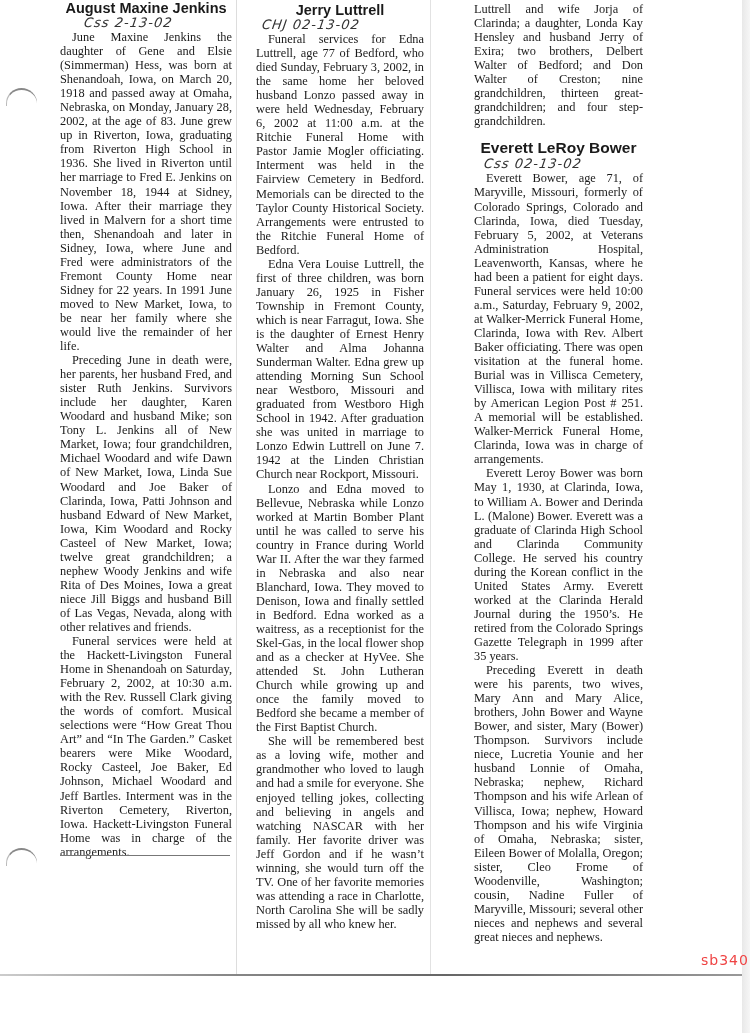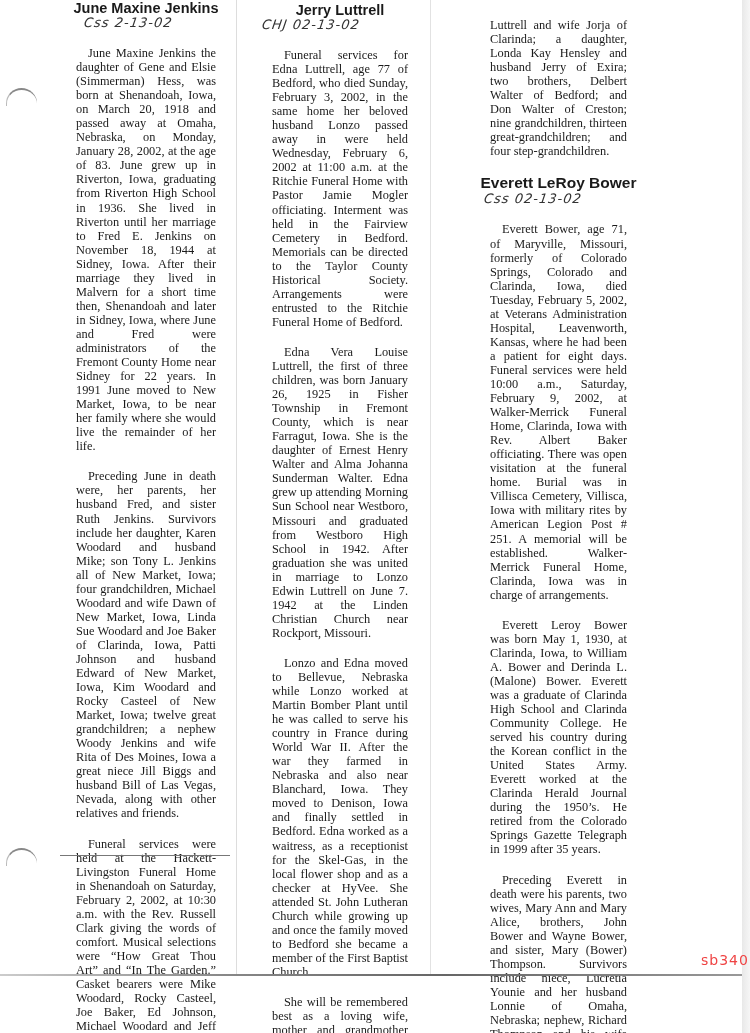--- a/index.html
+++ b/index.html
@@ -1,20 +1,20 @@
 <!DOCTYPE html>
 <html><head>
 <meta charset="utf-8">
 <style>
   html,body{margin:0;padding:0;}
   body{width:750px;height:1033px;background:#ffffff;position:relative;overflow:hidden;font-family:"Liberation Serif","DejaVu Serif",serif;color:#1a1a1a;}
   .scan-edge{position:absolute;left:742px;top:0;width:8px;height:1033px;background:linear-gradient(to right,#e8e8e8,#f6f6f6);}
   .bottom-line{position:absolute;left:0;top:974px;width:742px;height:2px;background:linear-gradient(to right,#ccc,#888 30%,#666 60%,#999);}
   .col{position:absolute;font-size:12.35px;line-height:14.05px;text-align:justify;}
-  .col p{margin:16px;text-indent:12px;}
+  .col p{margin:0;text-indent:12px;}
   .col p.noindent{text-indent:0;}
   .col1{left:60px;top:0;width:172px;}
   .col2{left:256px;top:2px;width:168px;}
   .col3{left:474px;top:2px;width:169px;}
   .head{font-family:"Liberation Sans","DejaVu Sans",sans-serif;font-weight:bold;text-align:center;text-indent:0;font-size:14.5px;line-height:16px;}
   .col3 .head{font-size:15.5px;line-height:18px;margin-top:11px;}
   .stamp{font-family:"DejaVu Sans",sans-serif;font-style:italic;font-weight:normal;color:#333;text-indent:0;text-align:left;font-size:13px;line-height:14px;letter-spacing:1px;padding-left:24px;transform:skewX(-8deg);}
   .col2 .stamp{padding-left:6px;}
   .col3 .stamp{padding-left:10px;}
   .rule{position:absolute;height:1px;background:#777;}
@@ -22,21 +22,21 @@
   .catalog{position:absolute;left:701px;top:952px;font-family:"DejaVu Sans",sans-serif;font-size:14px;color:#ef4444;letter-spacing:1px;}
 </style>
 </head>
 <body>
 
 <div class="scan-edge"></div>
 <div class="hole" style="top:88px;"></div>
 <div class="hole" style="top:848px;"></div>
 
 <div class="col col1">
-  <div class="head">June Maxine Jenkins</div>
+  <div class="head">August Maxine Jenkins</div>
   <div class="stamp">Css 2-13-02</div>
   <p>June Maxine Jenkins the daughter of Gene and Elsie (Simmerman) Hess, was born at Shenandoah, Iowa, on March 20, 1918 and passed away at Omaha, Nebraska, on Monday, January 28, 2002, at the age of 83. June grew up in Riverton, Iowa, graduating from Riverton High School in 1936. She lived in Riverton until her marriage to Fred E. Jenkins on November 18, 1944 at Sidney, Iowa. After their marriage they lived in Malvern for a short time then, Shenandoah and later in Sidney, Iowa, where June and Fred were administrators of the Fremont County Home near Sidney for 22 years. In 1991 June moved to New Market, Iowa, to be near her family where she would live the remainder of her life.</p>
   <p>Preceding June in death were, her parents, her husband Fred, and sister Ruth Jenkins. Survivors include her daughter, Karen Woodard and husband Mike; son Tony L. Jenkins all of New Market, Iowa; four grandchildren, Michael Woodard and wife Dawn of New Market, Iowa, Linda Sue Woodard and Joe Baker of Clarinda, Iowa, Patti Johnson and husband Edward of New Market, Iowa, Kim Woodard and Rocky Casteel of New Market, Iowa; twelve great grandchildren; a nephew Woody Jenkins and wife Rita of Des Moines, Iowa a great niece Jill Biggs and husband Bill of Las Vegas, Nevada, along with other relatives and friends.</p>
   <p>Funeral services were held at the Hackett-Livingston Funeral Home in Shenandoah on Saturday, February 2, 2002, at 10:30 a.m. with the Rev. Russell Clark giving the words of comfort. Musical selections were “How Great Thou Art” and “In The Garden.” Casket bearers were Mike Woodard, Rocky Casteel, Joe Baker, Ed Johnson, Michael Woodard and Jeff Bartles. Interment was in the Riverton Cemetery, Riverton, Iowa. Hackett-Livingston Funeral Home was in charge of the arrangements.</p>
 </div>
 <div class="rule" style="left:60px;top:855px;width:170px;"></div>
 <div class="rule" style="left:236px;top:0;width:1px;height:975px;background:#ddd;"></div>
 
 <div class="col col2">
   <div class="head">Jerry Luttrell</div>

